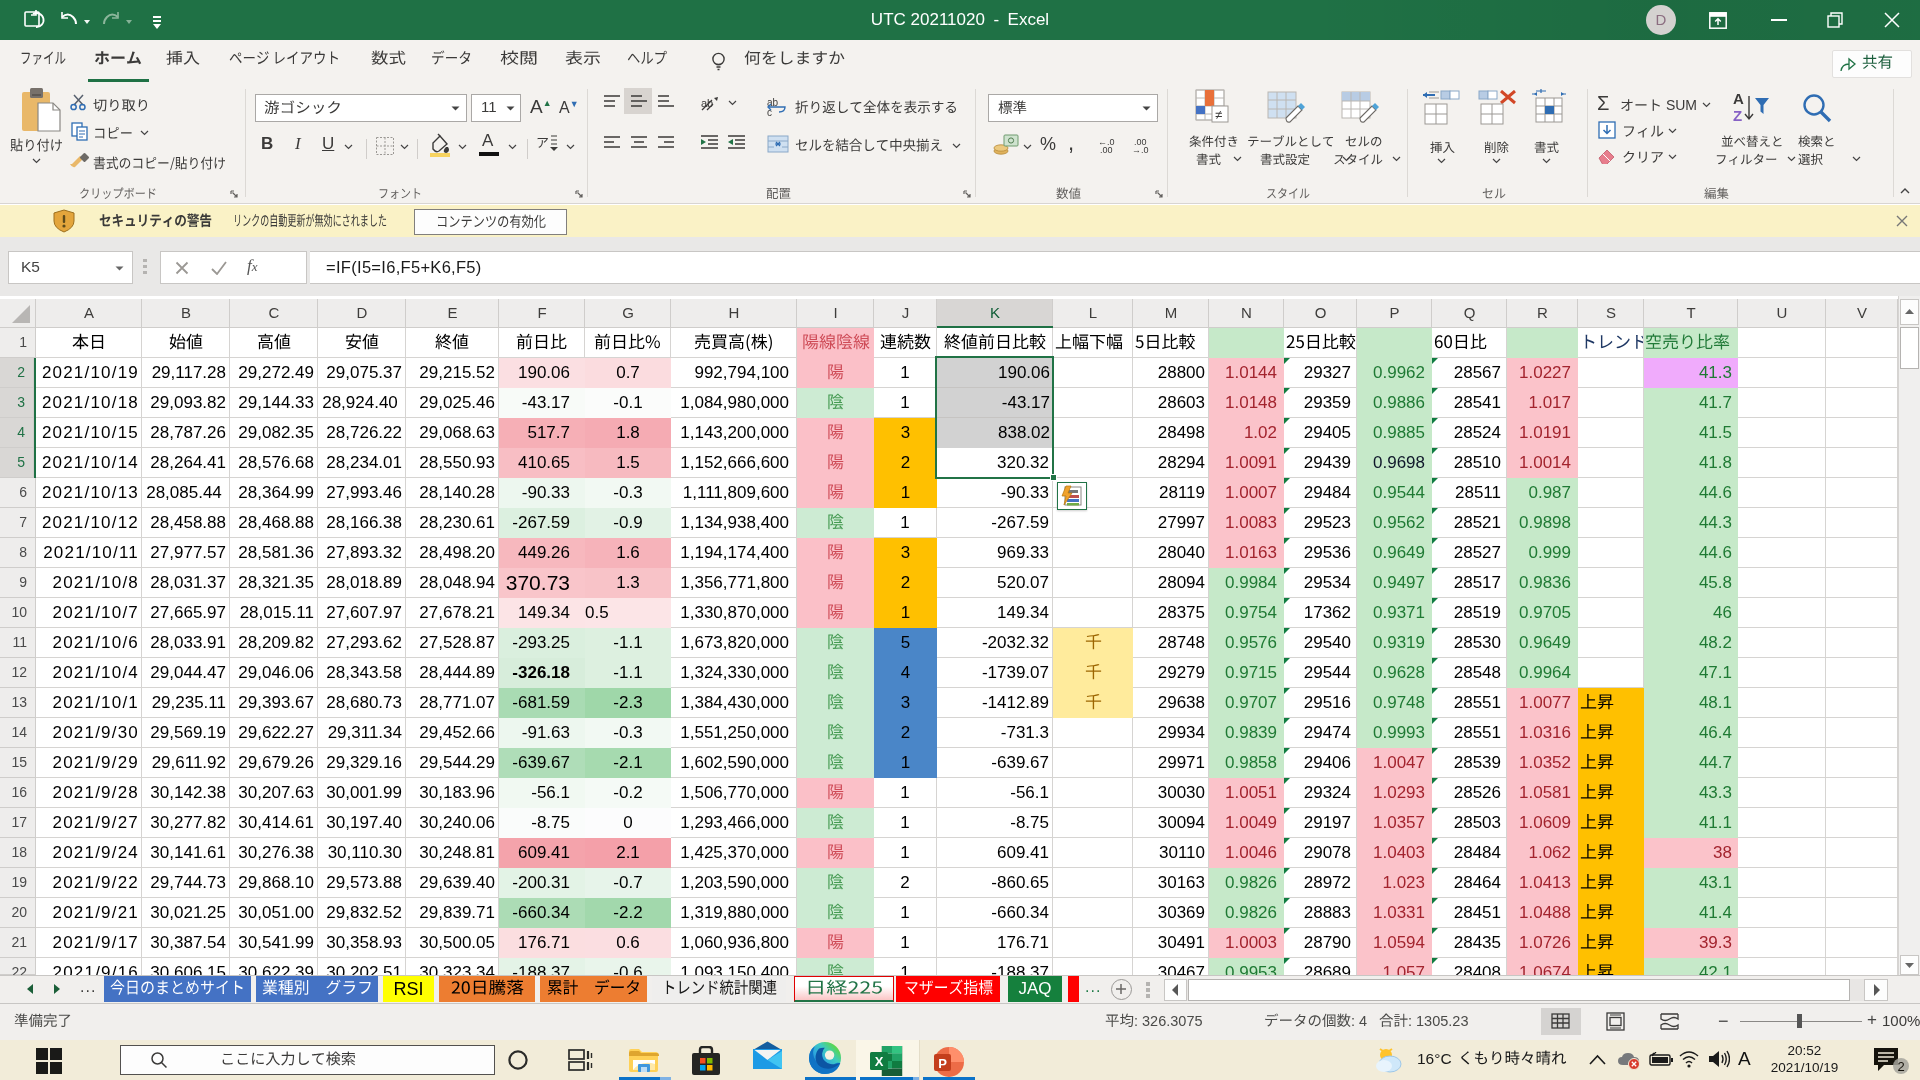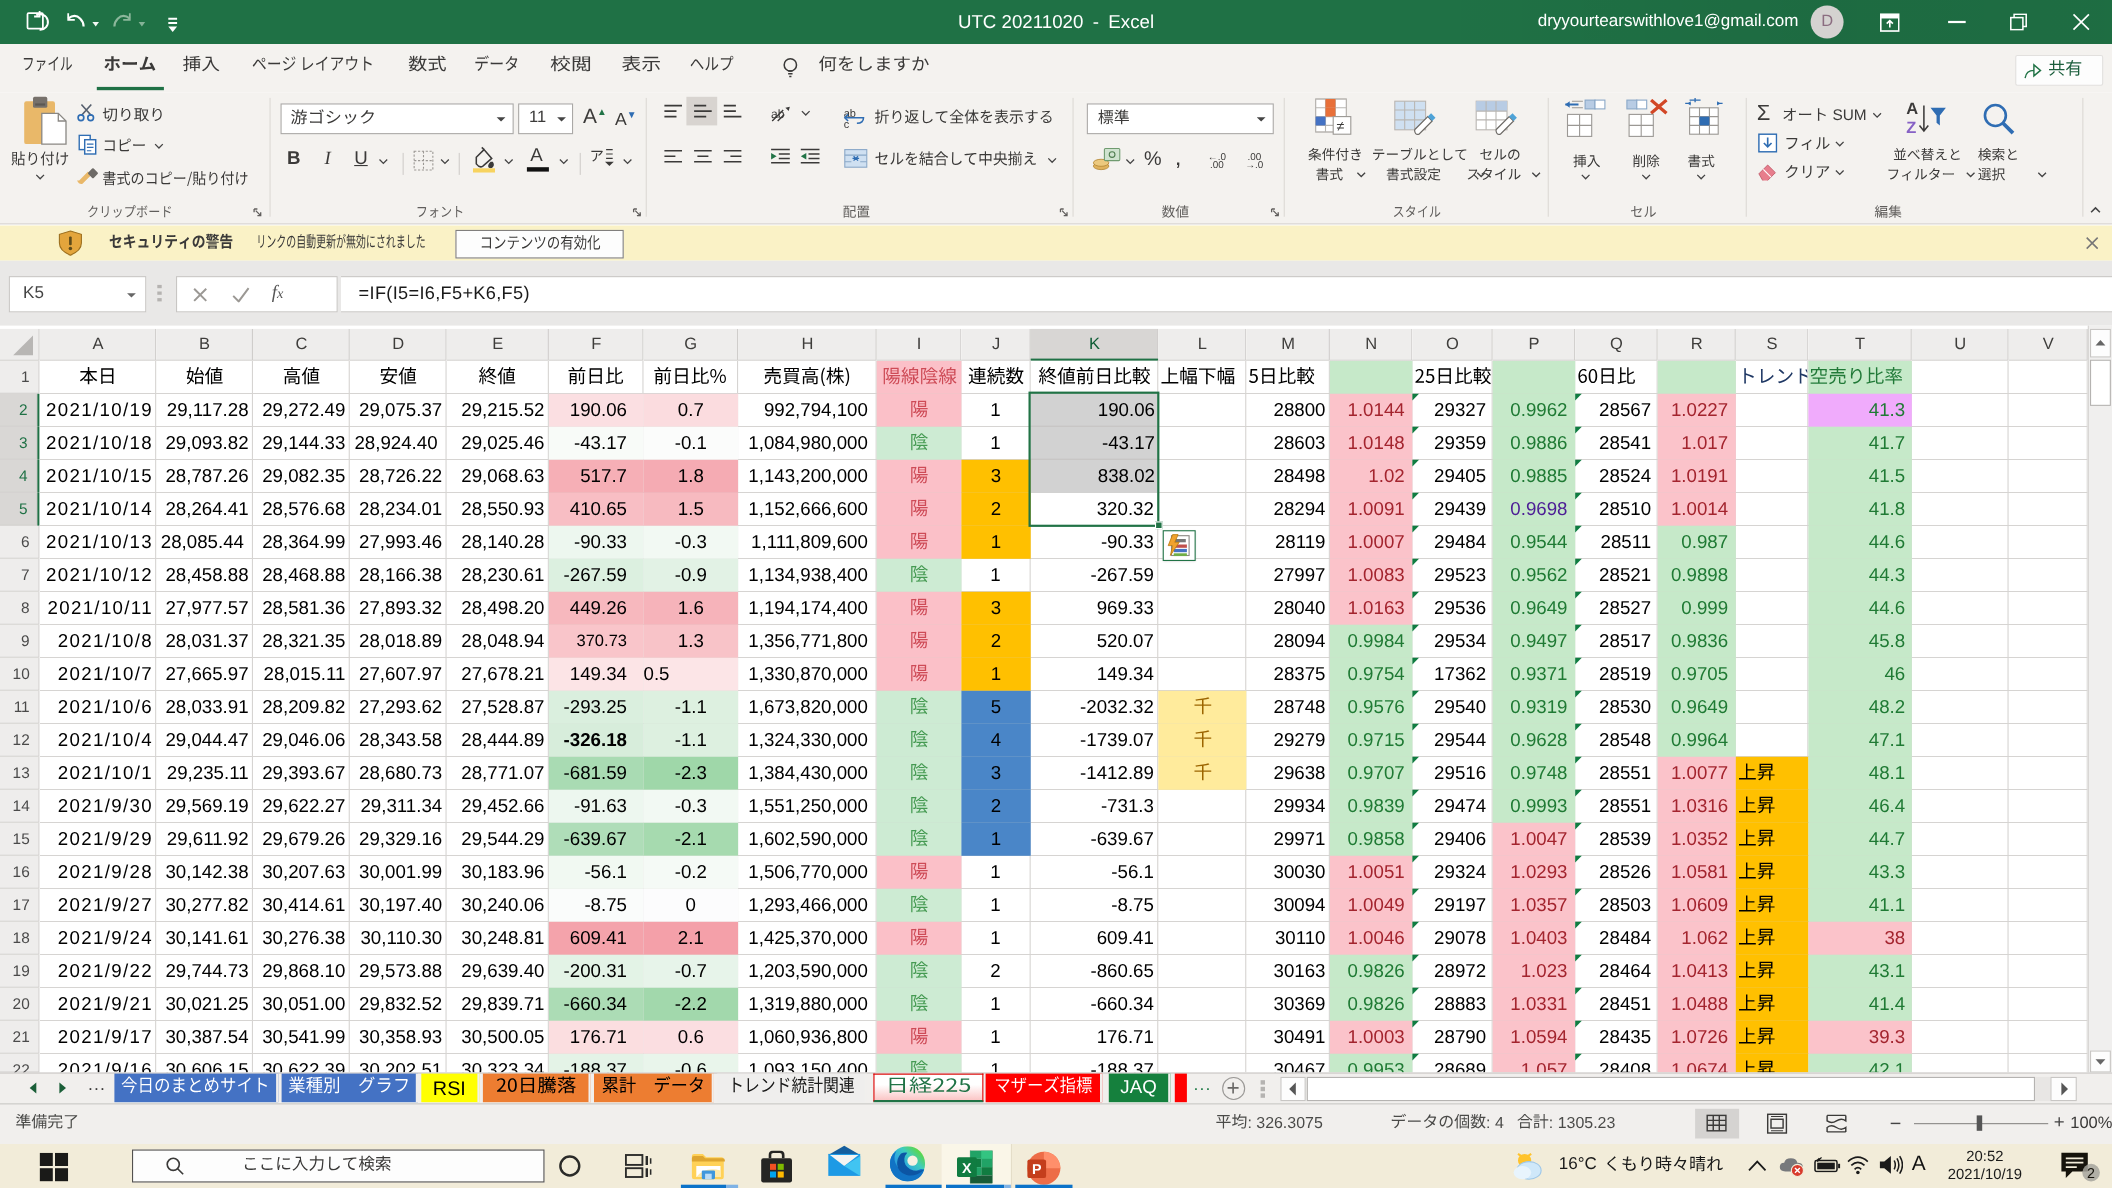--- a/index.html
+++ b/index.html
@@ -227,21 +227,20 @@
 <path d="M96 9 q-6 -5 -11 0 q-3 3 -3 7"></path>
 <path d="M96 4 l0 6 -6 0" stroke-width="1.6"></path>
 </g>
 <path d="M104 12 l6 0 -3 4 z" fill="#9fc3ab" opacity="0.8"></path>
 <g stroke="#fff" stroke-width="1.8">
         <path d="M131 9 l8 0 M131 13 l8 0"></path>
       </g>
 <path d="M131 16 l8 0 -4 5 z" fill="#fff"></path>
 </svg>
     <div class="ab" style="left:0px;top:0px;width:1920px;height:40px;text-align:center;line-height:40px;color:#fff;font-size:17px">UTC 20211020 - Excel</div>
-    <div class="ab" style="left:1385px;top:0px;width:250px;height:40px;text-align:right;line-height:40px;color:#fff;font-size:15.5px">dryyourtearswithlove1@gmail.com</div>
     <div class="ab" style="left:1646px;top:5px;width:30px;height:30px;border-radius:50%;background:#d4d2d0;color:#8b6d80;font-size:15px;text-align:center;line-height:30px">D</div>
     <svg class="ab" style="left:1709px;top:12px" width="18" height="17" viewBox="0 0 18 17">
 <rect x="0.8" y="0.8" width="16.4" height="15.4" fill="none" stroke="#fff" stroke-width="1.5"></rect>
 <rect x="0.8" y="0.8" width="16.4" height="4" fill="#fff"></rect>
 <path d="M9 13 l0 -6 M6.2 9.5 l2.8 -2.8 2.8 2.8" stroke="#fff" stroke-width="1.5" fill="none"></path>
 </svg>
     <div class="ab" style="left:1771px;top:19px;width:16px;height:2px;background:#fff"></div>
     <svg class="ab" style="left:1827px;top:12px" width="16" height="16" viewBox="0 0 16 16">
 <rect x="1" y="4" width="11" height="11" fill="none" stroke="#fff" stroke-width="1.4"></rect>
 <path d="M4 4 l0 -3 11 0 0 11 -3 0" fill="none" stroke="#fff" stroke-width="1.4"></path>
@@ -1236,21 +1235,21 @@
     <div class="cell" style="left:761px;top:120px;width:77px;height:30px;font-size:17px;color:#000;background:#fbc0c8;text-align:center;"><svg class="jt" width="17.0" height="17.5" style="vertical-align:-2.55px" viewBox="0 0 17.0 17.5">
         <g fill="#ce4b57" transform="translate(0,15.0) scale(0.068,-0.068)">
           <use href="#g87" x="0.0"></use>
         </g>
       </svg></div>
     <div class="cell" style="left:838px;top:120px;width:63px;height:30px;font-size:17px;color:#000;background:#ffc000;text-align:center;">2</div>
     <div class="cell" style="left:901px;top:120px;width:115px;height:29px;font-size:17px;color:#000;text-align:right;padding-right:3px;">320.32</div>
     <div class="cell" style="left:1097px;top:120px;width:75px;height:29px;font-size:17px;color:#000;text-align:right;padding-right:3px;">28294</div>
     <div class="cell" style="left:1173px;top:120px;width:75px;height:30px;font-size:17px;color:#a3242e;background:#fbc3ca;text-align:right;padding-right:7px;">1.0091</div>
     <div class="cell" style="left:1248px;top:120px;width:72px;height:29px;font-size:17px;color:#000;text-align:right;padding-right:5px;">29439</div>
-    <div class="cell" style="left:1321px;top:120px;width:75px;height:30px;font-size:17px;color:#4c1d95;background:#c6e9c9;text-align:right;padding-right:7px;">0.9698</div>
+    <div class="cell" style="left:1321px;top:120px;width:75px;height:30px;font-size:17px;color:#0f172a;background:#c6e9c9;text-align:right;padding-right:7px;">0.9698</div>
     <div class="cell" style="left:1396px;top:120px;width:74px;height:29px;font-size:17px;color:#000;text-align:right;padding-right:5px;">28510</div>
     <div class="cell" style="left:1471px;top:120px;width:71px;height:30px;font-size:17px;color:#a3242e;background:#fbc3ca;text-align:right;padding-right:7px;">1.0014</div>
     <div class="cell" style="left:1608px;top:120px;width:94px;height:30px;font-size:17px;color:#1f7a34;background:#c6e9c9;text-align:right;padding-right:6px;">41.8</div>
     <div class="cell" style="left:0px;top:150px;width:105px;height:29px;font-size:17px;color:#000;letter-spacing:1.2px;text-align:right;padding-right:2px;">2021/10/13</div>
     <div class="cell" style="left:106px;top:150px;width:87px;height:29px;font-size:17px;color:#000;text-align:center;padding-right:3px;">28,085.44</div>
     <div class="cell" style="left:194px;top:150px;width:87px;height:29px;font-size:17px;color:#000;text-align:right;padding-right:3px;">28,364.99</div>
     <div class="cell" style="left:282px;top:150px;width:87px;height:29px;font-size:17px;color:#000;text-align:right;padding-right:3px;">27,993.46</div>
     <div class="cell" style="left:370px;top:150px;width:92px;height:29px;font-size:17px;color:#000;text-align:right;padding-right:3px;">28,140.28</div>
     <div class="cell" style="left:463px;top:150px;width:86px;height:30px;font-size:17px;color:#000;background:#edf7ef;text-align:right;padding-right:15px;">-90.33</div>
     <div class="cell" style="left:549px;top:150px;width:86px;height:30px;font-size:17px;color:#000;background:#f2f9f3;text-align:center;">-0.3</div>
@@ -1311,21 +1310,21 @@
     <div class="cell" style="left:1248px;top:210px;width:72px;height:29px;font-size:17px;color:#000;text-align:right;padding-right:5px;">29536</div>
     <div class="cell" style="left:1321px;top:210px;width:75px;height:30px;font-size:17px;color:#1f7a34;background:#c6e9c9;text-align:right;padding-right:7px;">0.9649</div>
     <div class="cell" style="left:1396px;top:210px;width:74px;height:29px;font-size:17px;color:#000;text-align:right;padding-right:5px;">28527</div>
     <div class="cell" style="left:1471px;top:210px;width:71px;height:30px;font-size:17px;color:#1f7a34;background:#c6e9c9;text-align:right;padding-right:7px;">0.999</div>
     <div class="cell" style="left:1608px;top:210px;width:94px;height:30px;font-size:17px;color:#1f7a34;background:#c6e9c9;text-align:right;padding-right:6px;">44.6</div>
     <div class="cell" style="left:0px;top:240px;width:105px;height:29px;font-size:17px;color:#000;letter-spacing:1.2px;text-align:right;padding-right:2px;">2021/10/8</div>
     <div class="cell" style="left:106px;top:240px;width:87px;height:29px;font-size:17px;color:#000;text-align:right;padding-right:3px;">28,031.37</div>
     <div class="cell" style="left:194px;top:240px;width:87px;height:29px;font-size:17px;color:#000;text-align:right;padding-right:3px;">28,321.35</div>
     <div class="cell" style="left:282px;top:240px;width:87px;height:29px;font-size:17px;color:#000;text-align:right;padding-right:3px;">28,018.89</div>
     <div class="cell" style="left:370px;top:240px;width:92px;height:29px;font-size:17px;color:#000;text-align:right;padding-right:3px;">28,048.94</div>
-    <div class="cell" style="left:463px;top:240px;width:86px;height:30px;font-size:15px;color:#000;background:#f9c5ca;text-align:right;padding-right:15px;">370.73</div>
+    <div class="cell" style="left:463px;top:240px;width:86px;height:30px;font-size:21px;color:#000;background:#f9c5ca;text-align:right;padding-right:15px;">370.73</div>
     <div class="cell" style="left:549px;top:240px;width:86px;height:30px;font-size:17px;color:#000;background:#f8c3c8;text-align:center;">1.3</div>
     <div class="cell" style="left:635px;top:240px;width:125px;height:29px;font-size:17px;color:#000;text-align:right;padding-right:7px;">1,356,771,800</div>
     <div class="cell" style="left:761px;top:240px;width:77px;height:30px;font-size:17px;color:#000;background:#fbc0c8;text-align:center;"><svg class="jt" width="17.0" height="17.5" style="vertical-align:-2.55px" viewBox="0 0 17.0 17.5">
         <g fill="#ce4b57" transform="translate(0,15.0) scale(0.068,-0.068)">
           <use href="#g87" x="0.0"></use>
         </g>
       </svg></div>
     <div class="cell" style="left:838px;top:240px;width:63px;height:30px;font-size:17px;color:#000;background:#ffc000;text-align:center;">2</div>
     <div class="cell" style="left:901px;top:240px;width:115px;height:29px;font-size:17px;color:#000;text-align:right;padding-right:3px;">520.07</div>
     <div class="cell" style="left:1097px;top:240px;width:75px;height:29px;font-size:17px;color:#000;text-align:right;padding-right:3px;">28094</div>

